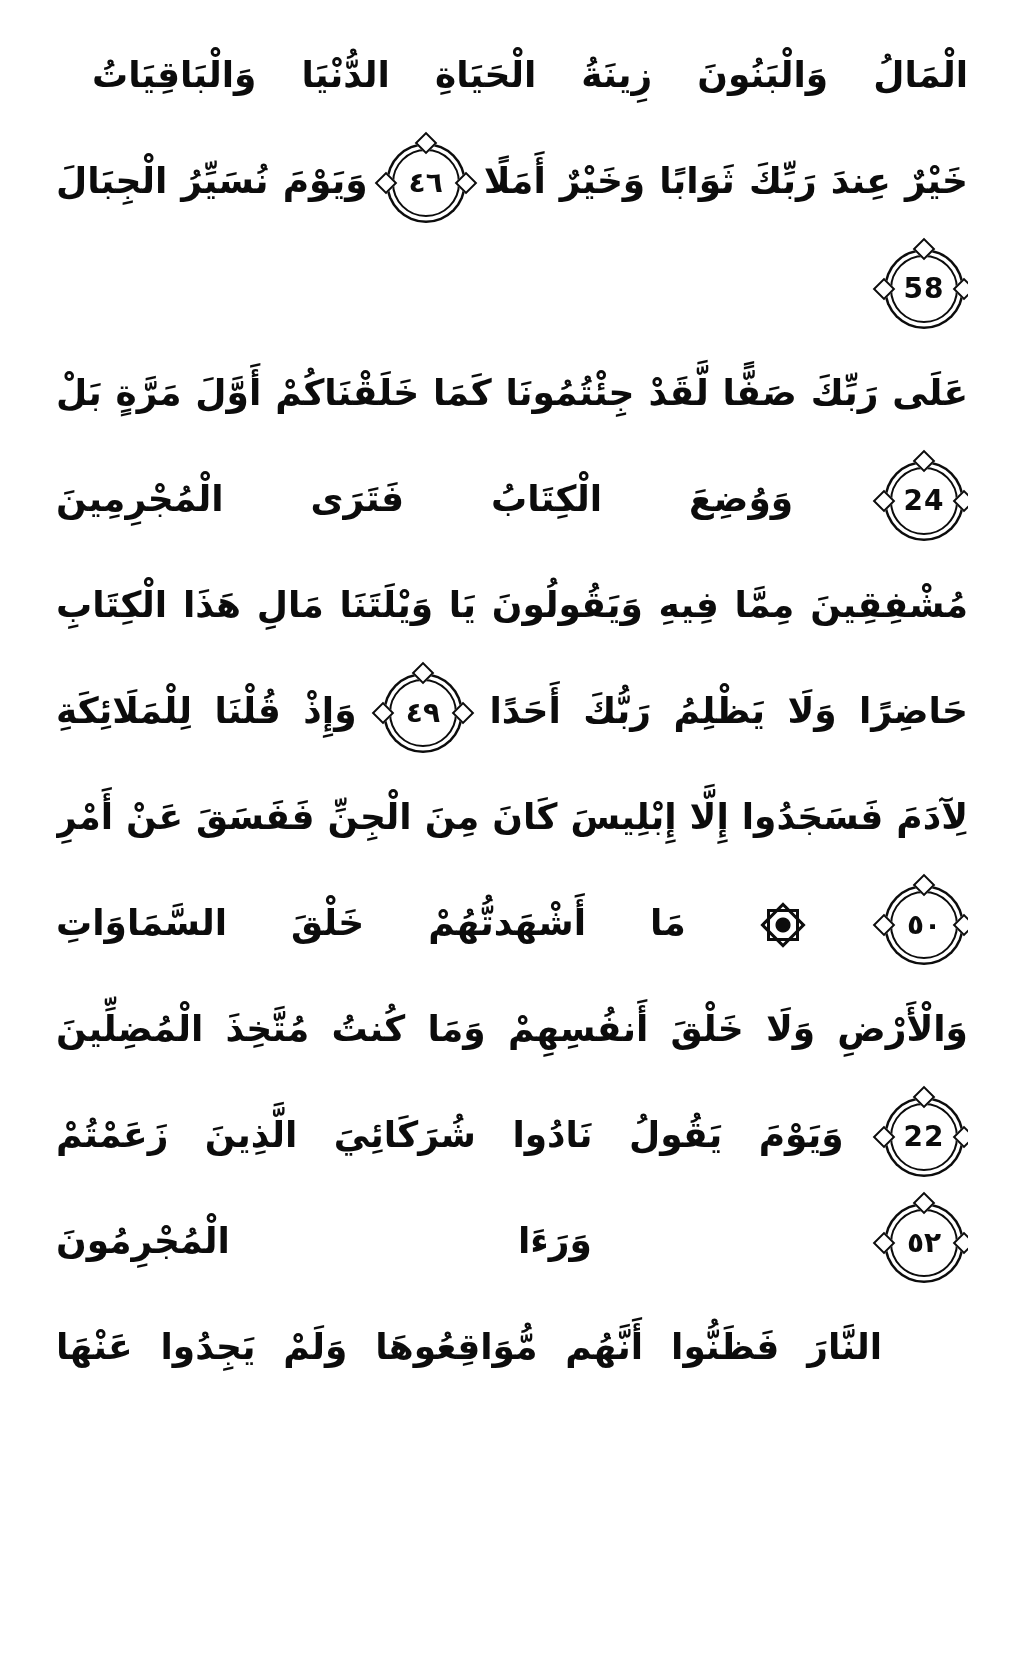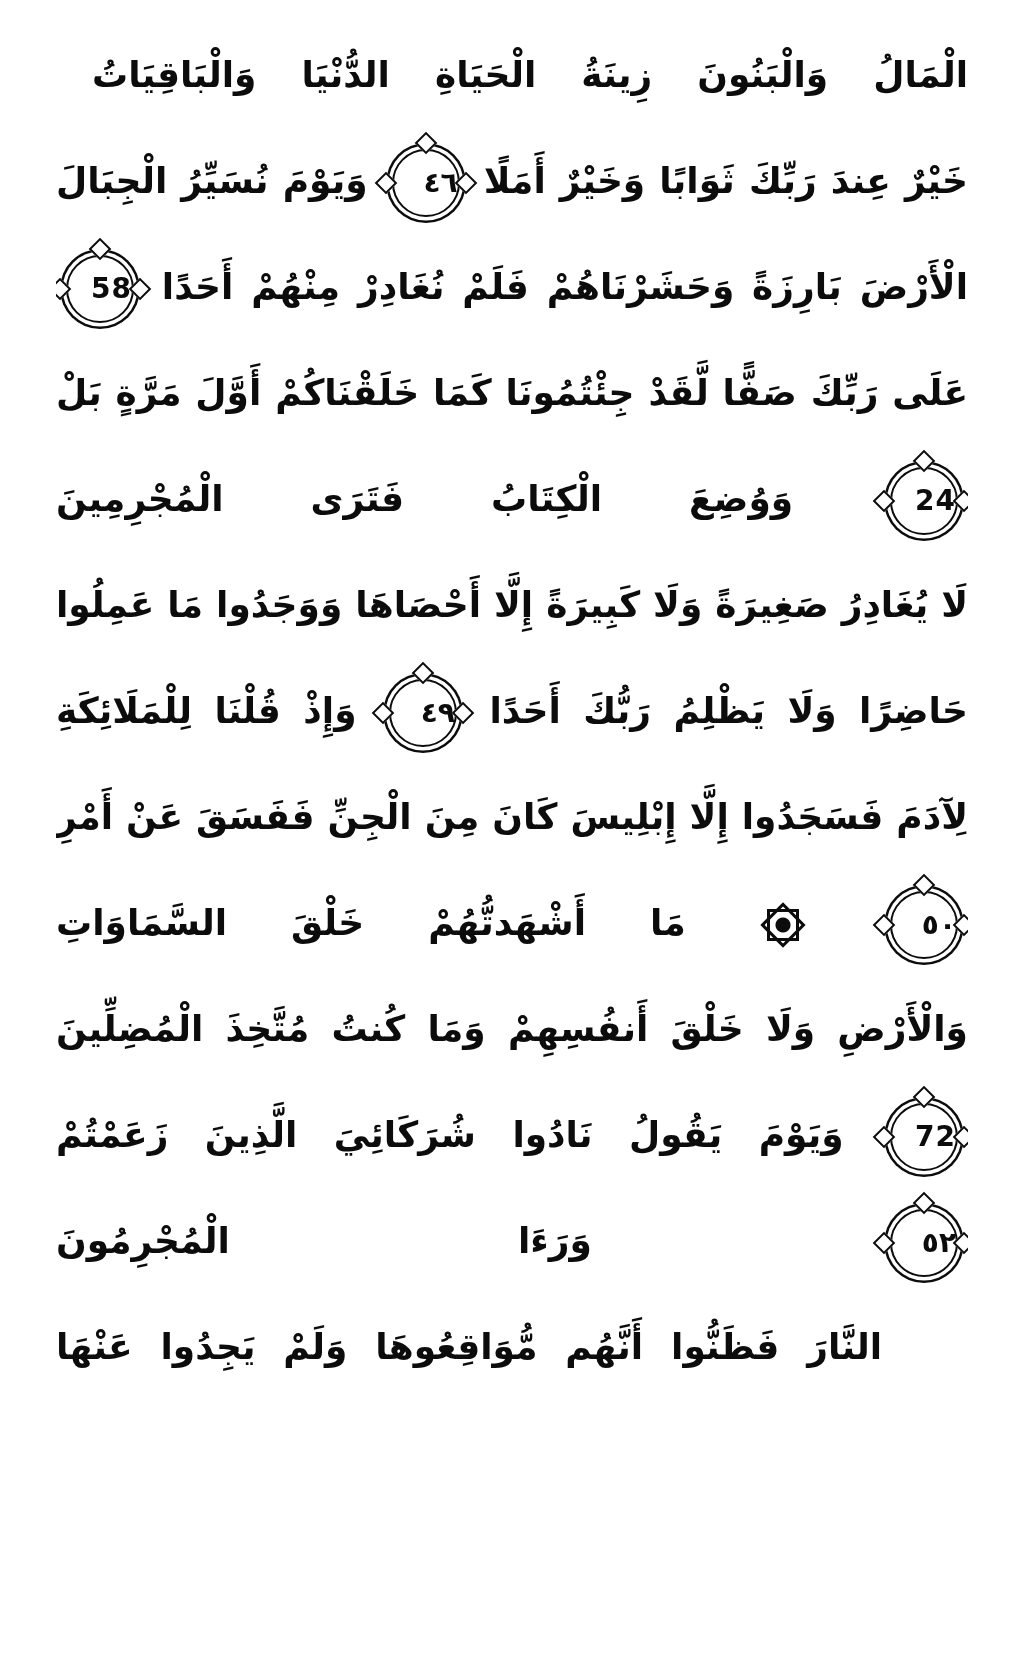--- a/index.html
+++ b/index.html
@@ -29,21 +29,21 @@
   .line:first-child{padding-left:36px;}
   .line:last-child{padding-right:86px;}
   .ayah-text{
     display:inline;
   }
   
   .ayah-marker{
     position:relative;
     display:inline-flex;
     align-items:center;
-    justify-content:flex-start;
+    justify-content:center;
     width:64px;height:64px;
     margin:0 10px;
     border:2.5px solid #0c0c0c;
     border-radius:50%;
     box-shadow:0 0 0 3.5px #ffffff,0 0 0 6px #0c0c0c;
     vertical-align:middle;
     background:#ffffff;
   }
   .ayah-num{
     font-size:28px;
@@ -85,53 +85,53 @@
 
 <div class="page">
   <div class="text-block">
       <div class="line"><span class="ayah-text">الْمَالُ وَالْبَنُونَ زِينَةُ الْحَيَاةِ الدُّنْيَا وَالْبَاقِيَاتُ الصَّالِحَاتُ</span> </div>
       <div class="line"><span class="ayah-text">خَيْرٌ عِندَ رَبِّكَ ثَوَابًا وَخَيْرٌ أَمَلًا</span> <span class="ayah-marker">
           <span class="orn orn-top"></span>
           <span class="orn orn-left"></span>
           <span class="orn orn-right"></span>
           <span class="ayah-num">٤٦</span>
         </span> <span class="ayah-text">وَيَوْمَ نُسَيِّرُ الْجِبَالَ وَتَرَى</span> </div>
-      <div class="line"><span class="ayah-text">الْأَرْضَ بَارِزَةً وَحَشَرْنَاهُمْ فَلَمْ نُغَادِرْ مِنْهُمْ أَحَدًا</span> <span class="ayah-marker">
+      <div class="line"> <span class="ayah-marker">
           <span class="orn orn-top"></span>
           <span class="orn orn-left"></span>
           <span class="orn orn-right"></span>
           <span class="ayah-num">58</span>
         </span>  </div>
       <div class="line"><span class="ayah-text">عَلَى رَبِّكَ صَفًّا لَّقَدْ جِئْتُمُونَا كَمَا خَلَقْنَاكُمْ أَوَّلَ مَرَّةٍ بَلْ زَعَمْتُمْ</span> </div>
       <div class="line"> <span class="ayah-marker">
           <span class="orn orn-top"></span>
           <span class="orn orn-left"></span>
           <span class="orn orn-right"></span>
           <span class="ayah-num">24</span>
         </span> <span class="ayah-text">وَوُضِعَ الْكِتَابُ فَتَرَى الْمُجْرِمِينَ</span> </div>
-      <div class="line"><span class="ayah-text">لَا يُغَادِرُ صَغِيرَةً وَلَا كَبِيرَةً إِلَّا أَحْصَاهَا وَوَجَدُوا مَا عَمِلُوا</span> </div>
+      <div class="line"><span class="ayah-text">مُشْفِقِينَ مِمَّا فِيهِ وَيَقُولُونَ يَا وَيْلَتَنَا مَالِ هَذَا الْكِتَابِ</span> </div>
       <div class="line"><span class="ayah-text">حَاضِرًا وَلَا يَظْلِمُ رَبُّكَ أَحَدًا</span> <span class="ayah-marker">
           <span class="orn orn-top"></span>
           <span class="orn orn-left"></span>
           <span class="orn orn-right"></span>
           <span class="ayah-num">٤٩</span>
         </span> <span class="ayah-text">وَإِذْ قُلْنَا لِلْمَلَائِكَةِ اسْجُدُوا</span> </div>
       <div class="line"><span class="ayah-text">لِآدَمَ فَسَجَدُوا إِلَّا إِبْلِيسَ كَانَ مِنَ الْجِنِّ فَفَسَقَ عَنْ أَمْرِ رَبِّهِ</span> </div>
       <div class="line"> <span class="ayah-marker">
           <span class="orn orn-top"></span>
           <span class="orn orn-left"></span>
           <span class="orn orn-right"></span>
           <span class="ayah-num">٥٠</span>
         </span> <span class="rub" aria-label="۞"></span> <span class="ayah-text">مَا أَشْهَدتُّهُمْ خَلْقَ السَّمَاوَاتِ</span> </div>
       <div class="line"><span class="ayah-text">وَالْأَرْضِ وَلَا خَلْقَ أَنفُسِهِمْ وَمَا كُنتُ مُتَّخِذَ الْمُضِلِّينَ عَضُدًا</span> </div>
       <div class="line"><span class="ayah-marker">
           <span class="orn orn-top"></span>
           <span class="orn orn-left"></span>
           <span class="orn orn-right"></span>
-          <span class="ayah-num">72</span>
+          <span class="ayah-num">22</span>
         </span> <span class="ayah-text">وَيَوْمَ يَقُولُ نَادُوا شُرَكَائِيَ الَّذِينَ زَعَمْتُمْ فَدَعَوْهُمْ</span> </div>
       <div class="line"> <span class="ayah-marker">
           <span class="orn orn-top"></span>
           <span class="orn orn-left"></span>
           <span class="orn orn-right"></span>
           <span class="ayah-num">٥٢</span>
         </span> <span class="ayah-text">وَرَءَا الْمُجْرِمُونَ</span> </div>
       <div class="line"><span class="ayah-text">النَّارَ فَظَنُّوا أَنَّهُم مُّوَاقِعُوهَا وَلَمْ يَجِدُوا عَنْهَا مَصْرِفًا</span>  </div>
     </div>
 </div>

